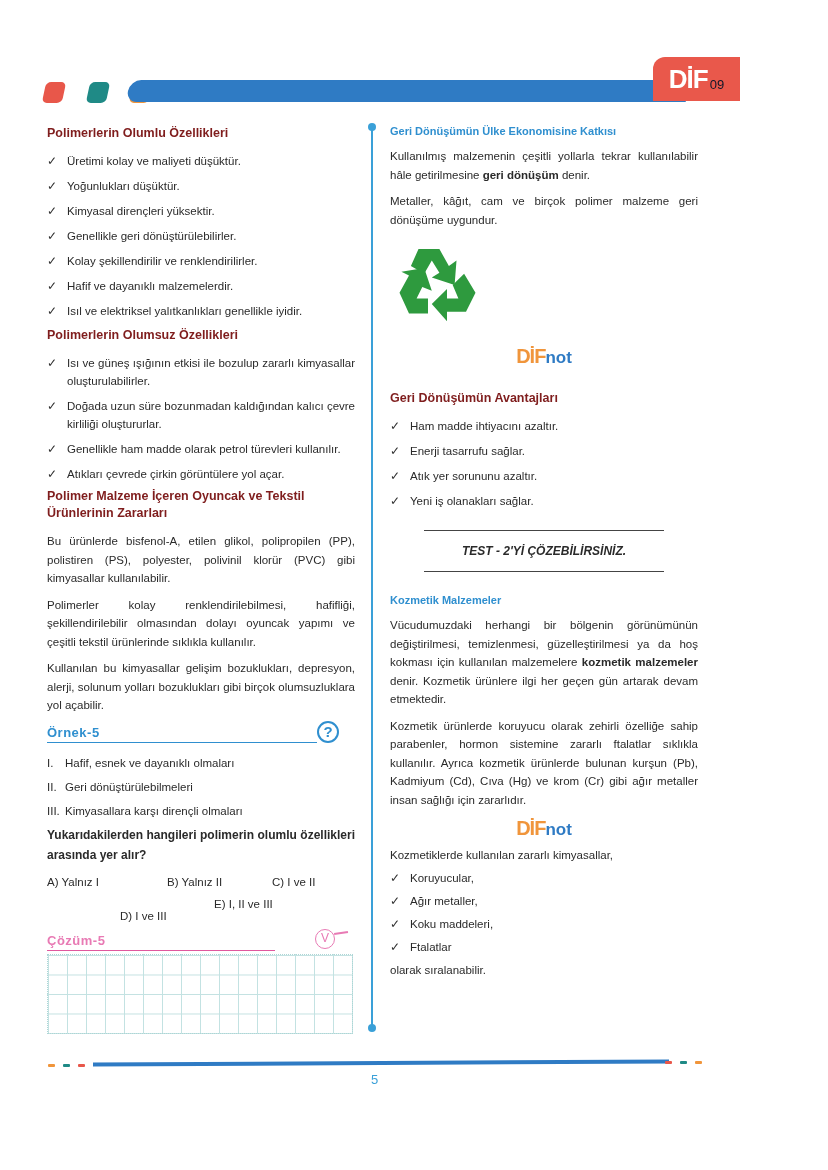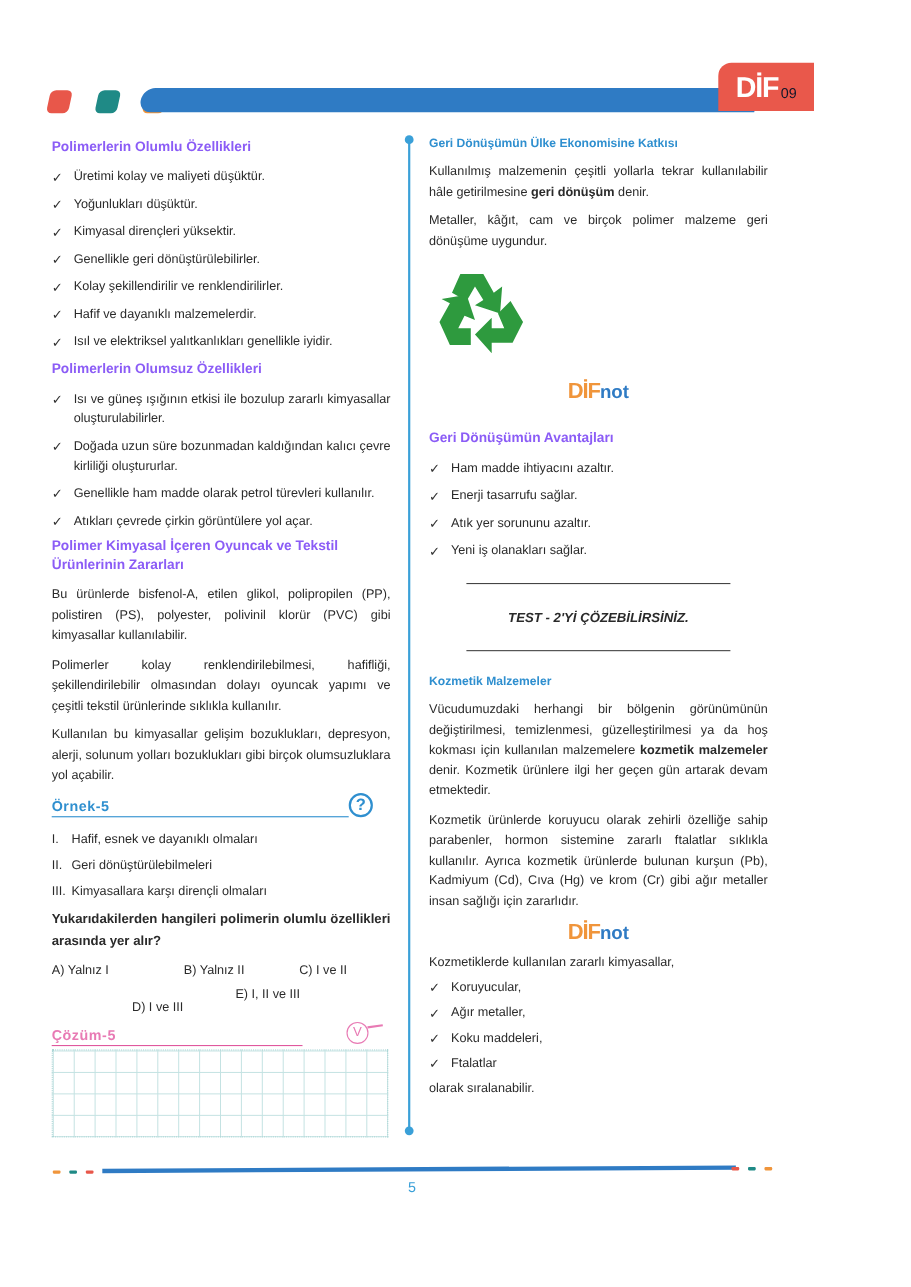--- a/index.html
+++ b/index.html
@@ -17,21 +17,21 @@
   .dif-tab .dif { font-weight: bold; font-size: 26px; color: #fff; letter-spacing: -1px; }
   .dif-tab .num { font-size: 13px; color: #0f172a; margin-left: 2px; margin-top: 10px; }
 
   
   .col { position: absolute; top: 125px; }
   .col-left { left: 47px; width: 308px; }
   .col-right { left: 390px; width: 308px; }
   .vline { position: absolute; left: 371px; top: 126px; width: 2px; height: 902px; background: #3aa0d8; }
   .vdot { position: absolute; left: 368px; width: 8px; height: 8px; border-radius: 50%; background: #3aa0d8; }
 
-  h3.pink { color: #8b5cf6; font-size: 12.5px; font-weight: bold; margin-bottom: 10px; line-height: 17px; }
+  h3.pink { color: #7f1d1d; font-size: 12.5px; font-weight: bold; margin-bottom: 10px; line-height: 17px; }
   h3.blue { color: #2f8fcf; font-size: 11px; font-weight: bold; margin-bottom: 10px; }
   p.txt { font-size: 11.5px; line-height: 18.5px; text-align: justify; margin-bottom: 8px; }
   ul.check { list-style: none; }
   ul.check li { font-size: 11.5px; line-height: 18px; display: flex; margin-bottom: 7px; }
   ul.check li .tick { width: 20px; flex: none; font-size: 12px; color: #333; }
   ul.check li .t { flex: 1; text-align: justify; }
 
   .ornek { display: flex; align-items: flex-end; justify-content: space-between; border-bottom: 1.5px solid #2f8fcf; padding-bottom: 2px; margin: 10px 0 8px; width: 270px; position: relative; }
   .ornek .lbl { color: #2f8fcf; font-weight: bold; font-size: 13px; letter-spacing: 0.5px; }
   .qicon { position: absolute; right: -22px; top: -4px; width: 22px; height: 22px; border: 2px solid #2f8fcf; border-radius: 50%; color: #2f8fcf; font-weight: bold; font-size: 15px; text-align: center; line-height: 18px; background: #fff; }
@@ -50,21 +50,21 @@
     background-size: 19px 19.5px; opacity: 0.85; }
 
   .recycle-row { display: flex; margin-top: 4px; }
   .recycle { width: 95px; height: 100px; flex: none; margin-right: 10px; }
   .recycle-row p.txt { margin: 0; }
 
   .difnot { text-align: center; font-weight: bold; margin: 8px 0 6px; }
   .difnot .d { color: #f0953b; font-size: 20px; letter-spacing: -1px; }
   .difnot .n { color: #2f7bc4; font-size: 17px; }
 
-  .testbox { margin: 20px auto 22px; width: 240px; border-top: 1.5px solid #444; border-bottom: 1.5px solid #444; text-align: center; padding: 23px 0; font-weight: bold; font-style: italic; font-size: 12px; }
+  .testbox { margin: 20px auto 22px; width: 240px; border-top: 1.5px solid #444; border-bottom: 1.5px solid #444; text-align: center; padding: 13px 0; font-weight: bold; font-style: italic; font-size: 12px; }
 
   
   .footer { position: absolute; left: 0; top: 1055px; width: 828px; height: 40px; }
   .fdash { position: absolute; width: 7px; height: 3px; top: 9px; border-radius: 1px; }
   .fline { position: absolute; left: 93px; top: 6px; width: 576px; height: 4px; background: #2f7bc4; transform: rotate(-0.3deg); }
   .pagenum { position: absolute; left: 371px; top: 17px; font-size: 13px; color: #3aa0d8; }
 </style>
 </head>
 <body>
 
@@ -125,21 +125,21 @@
     <li>
         <span class="tick">✓</span>
         <span class="t">Genellikle ham madde olarak petrol türevleri kullanılır.</span>
       </li>
     <li>
         <span class="tick">✓</span>
         <span class="t">Atıkları çevrede çirkin görüntülere yol açar.</span>
       </li>
   </ul>
 
-  <h3 class="pink" style="margin-top:-2px;">Polimer Kimyasal İçeren Oyuncak ve Tekstil Ürünlerinin Zararları</h3>
+  <h3 class="pink" style="margin-top:-2px;">Polimer Malzeme İçeren Oyuncak ve Tekstil Ürünlerinin Zararları</h3>
   <p class="txt">Bu ürünlerde bisfenol-A, etilen glikol, polipropilen (PP), polistiren (PS), polyester, polivinil klorür (PVC) gibi kimyasallar kullanılabilir.</p>
   <p class="txt">Polimerler kolay renklendirilebilmesi, hafifliği, şekillendirilebilir olmasından dolayı oyuncak yapımı ve çeşitli tekstil ürünlerinde sıklıkla kullanılır.</p>
   <p class="txt">Kullanılan bu kimyasallar gelişim bozuklukları, depresyon, alerji, solunum yolları bozuklukları gibi birçok olumsuzluklara yol açabilir.</p>
 
   <div class="ornek">
     <span class="lbl">Örnek-5</span>
     <span class="qicon">?</span>
   </div>
   <div class="roman">
       <span class="r">I.</span>

